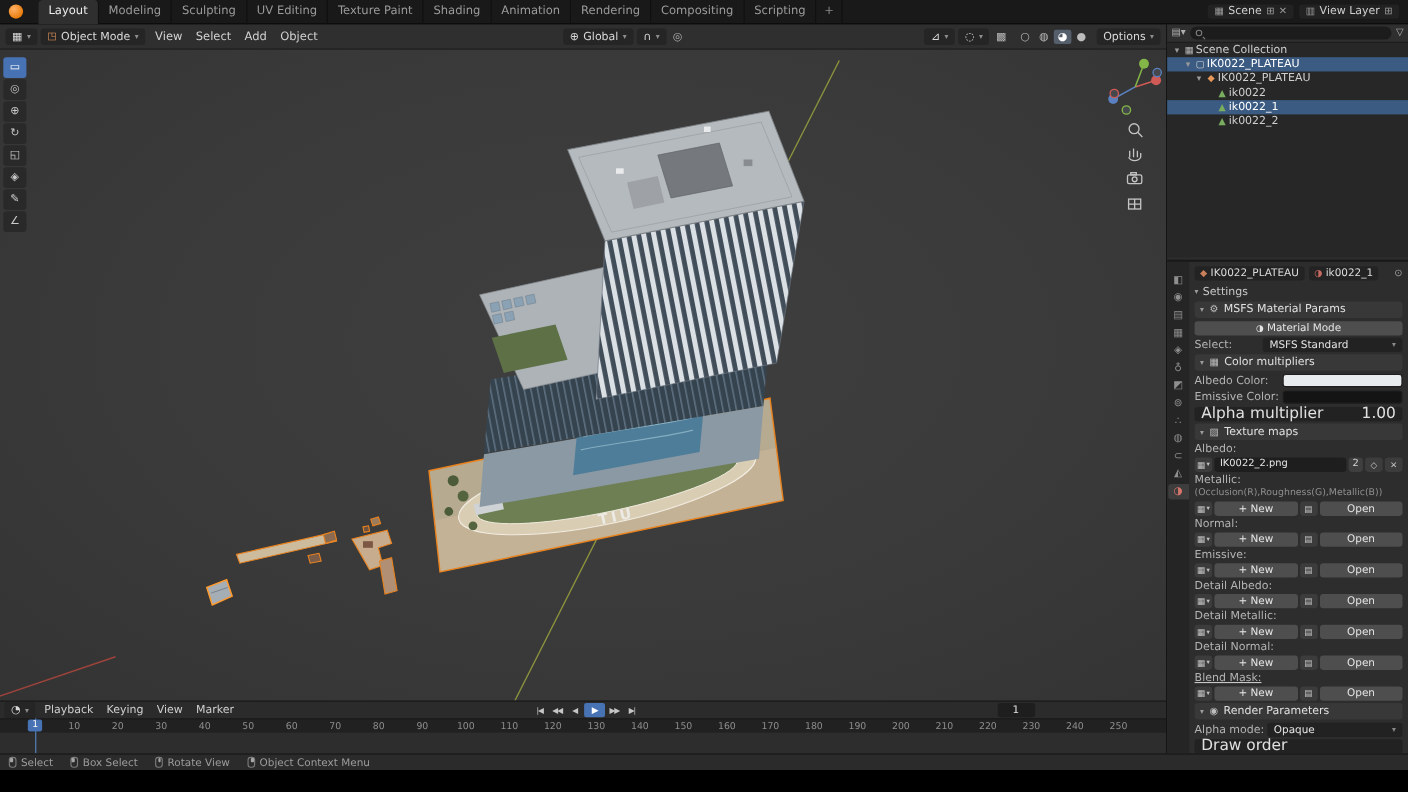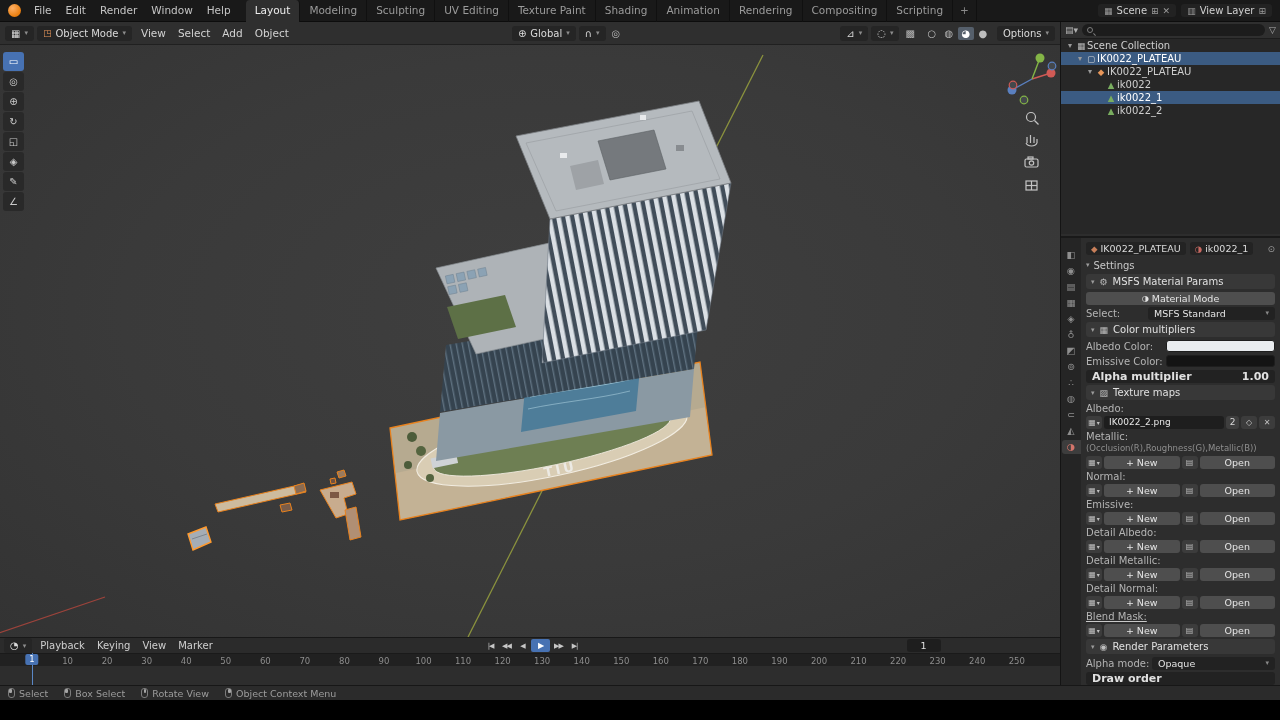--- a/index.html
+++ b/index.html
@@ -75,21 +75,21 @@
 .phead .hc{color:#9c9c9c;font-size:7px;}
 .phead .hicon{font-size:9px;color:#bdbdbd;}
 .plabel{color:#b4b4b4;white-space:nowrap;}
 .hint{color:#8f8f8f;font-size:8.5px;height:11px;line-height:11px;white-space:nowrap;overflow:hidden;}
 .dropdown{flex:1;background:#222;border-radius:3px;height:13px;display:flex;align-items:center;padding:0 6px;color:#e3e3e3;font-size:9.5px;}
 .dropdown .dcaret{margin-left:auto;color:#8a8a8a;font-size:7px;}
 .btn{background:#4e4e4e;border-radius:3px;height:13px;display:flex;align-items:center;justify-content:center;color:#e5e5e5;font-size:9.5px;gap:3px;}
 .btn.wide{flex:1;}
 .icon-chip{width:16px;height:13px;background:#3c3c3c;border-radius:3px;display:flex;align-items:center;justify-content:center;font-size:8px;color:#c0c0c0;flex:none;gap:1px;}
 .swatch{flex:1;height:12px;border-radius:3px;border:1px solid #1e1e1e;}
-.slider{flex:1;background:#222;border-radius:3px;height:13px;display:flex;align-items:center;padding:0 6px;color:#e0e0e0;font-size:11px;font-weight:bold;}
+.slider{flex:1;background:#222;border-radius:3px;height:13px;display:flex;align-items:center;padding:0 6px;color:#e0e0e0;font-size:14px;}
 .slider .val{margin-left:auto;}
 .texfield{flex:1;background:#1e1e1e;border-radius:3px;height:13px;display:flex;align-items:center;padding:0 5px;color:#e6e6e6;font-size:9px;overflow:hidden;white-space:nowrap;}
 .badge{background:#3f3f3f;border-radius:3px;height:13px;min-width:13px;text-align:center;line-height:13px;font-size:9px;color:#d8d8d8;flex:none;padding:0 2px;}
 .slot-row{display:flex;gap:2px;height:14px;margin:1px 0;align-items:center;}
 
 #statusbar{position:absolute;left:0;top:685px;width:1280px;height:15px;background:#2b2b2b;border-top:1px solid #171717;display:flex;align-items:center;font-size:9.5px;color:#9c9c9c;padding:0 8px;gap:16px;z-index:5;}
 .sitem{display:flex;align-items:center;gap:4px;white-space:nowrap;}
 .mi{width:7px;height:10px;border:1px solid #7c7c7c;border-radius:3px;position:relative;flex:none;}
 .mi::after{content:"";position:absolute;background:#a5a5a5;width:3px;height:4px;top:0;border-radius:1px;}
 .mi.m-left::after{left:0;}
@@ -98,27 +98,20 @@
 #status-right{margin-left:auto;color:#8f8f8f;white-space:nowrap;}
 #letterbox{position:absolute;left:0;top:700px;width:1280px;height:20px;background:#000;}
 </style>
 </head>
 <body>
 
 <div id="app">
 
   <div id="topbar">
     <span class="logo"></span>
-    <span id="top-menus" style="display:flex;">
-        <span class="menu">File</span>
-        <span class="menu">Edit</span>
-        <span class="menu">Render</span>
-        <span class="menu">Window</span>
-        <span class="menu">Help</span>
-      </span>
     <span id="workspace-tabs">
         <span class="wtab active">Layout</span>
         <span class="wtab">Modeling</span>
         <span class="wtab">Sculpting</span>
         <span class="wtab">UV Editing</span>
         <span class="wtab">Texture Paint</span>
         <span class="wtab">Shading</span>
         <span class="wtab">Animation</span>
         <span class="wtab">Rendering</span>
         <span class="wtab">Compositing</span>

